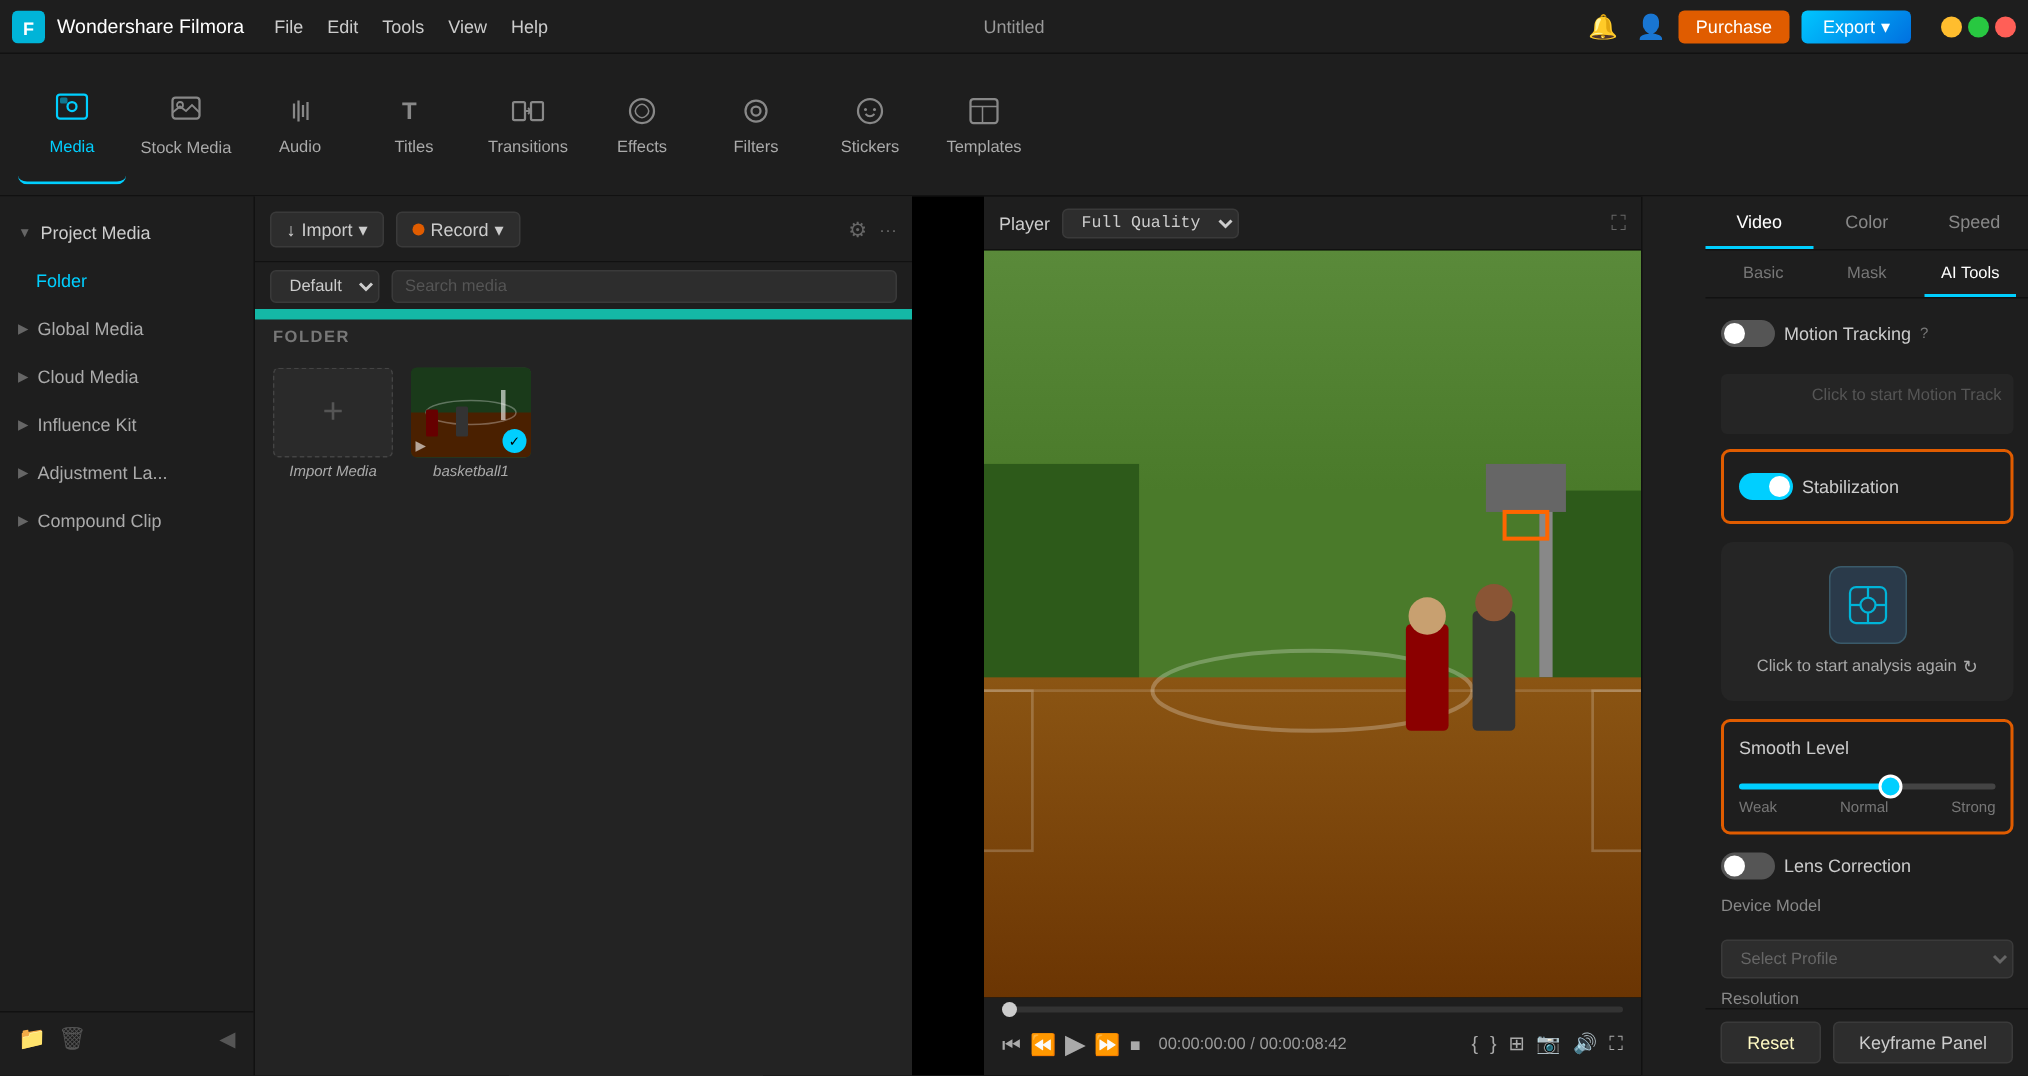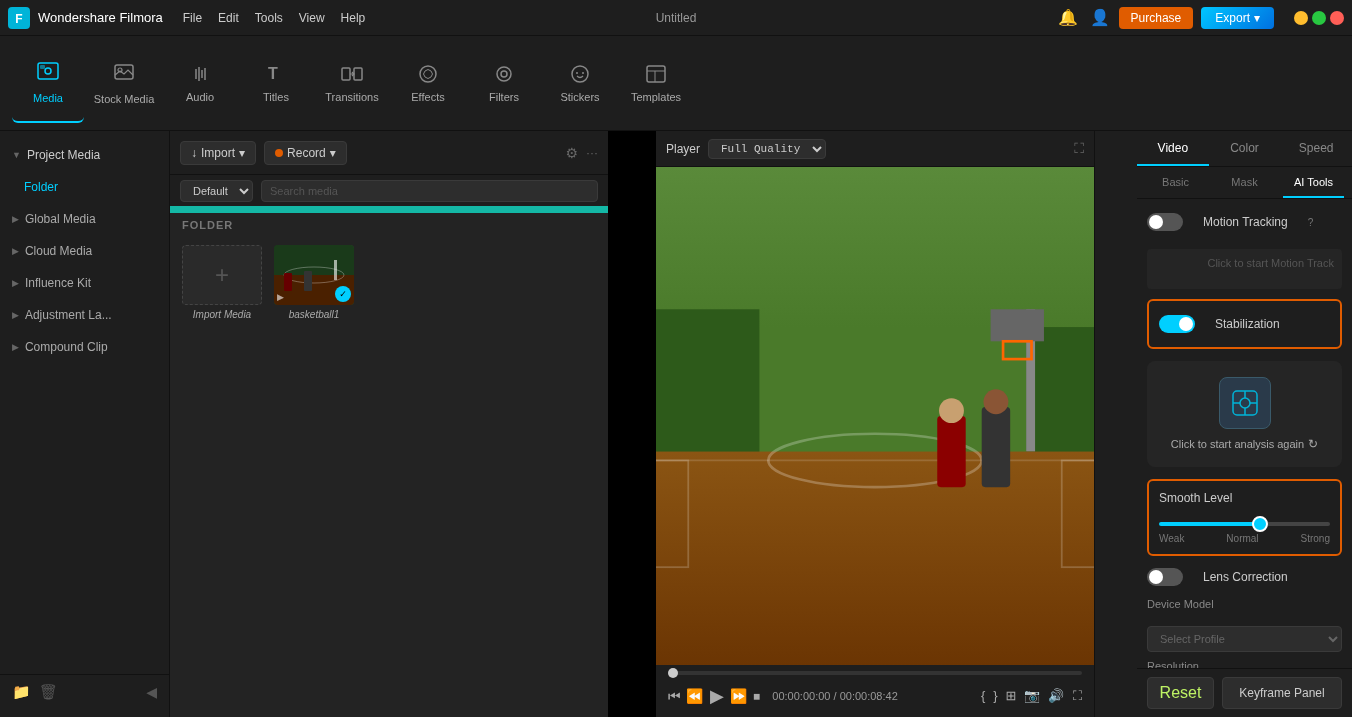--- a/index.html
+++ b/index.html
@@ -187,21 +187,21 @@
       font-size: 11px; color: #777; cursor: pointer; border-bottom: 2px solid transparent;
     }
     .right-subtab.active { color: #fff; border-bottom-color: #00cfff; }
     
     .right-content { flex: 1; overflow-y: auto; padding: 10px; }
     
     .feature-row {
       display: flex; align-items: center; justify-content: space-between;
       margin-bottom: 14px; padding: 4px 0;
     }
-    .feature-label { font-size: 12px; color: #ccc; display: flex; align-items: center; gap: 20px; }
+    .feature-label { font-size: 12px; color: #ccc; display: flex; align-items: center; gap: 6px; }
     .toggle-switch {
       width: 36px; height: 18px; border-radius: 9px; background: #555;
       position: relative; cursor: pointer;
     }
     .toggle-switch.on { background: #00cfff; }
     .toggle-thumb {
       width: 14px; height: 14px; border-radius: 50%; background: #fff;
       position: absolute; top: 2px; transition: left 0.2s;
     }
     .toggle-switch.on .toggle-thumb { left: 20px; }
@@ -259,22 +259,22 @@
     .profile-select {
       width: 100%; background: #2d2d2d; border: 1px solid #3a3a3a; color: #666;
       border-radius: 4px; padding: 5px 8px; font-size: 11px; margin-bottom: 8px;
     }
     .resolution-label { font-size: 11px; color: #888; margin-bottom: 8px; }
     
     .right-footer {
       display: flex; gap: 8px; padding: 8px 10px; border-top: 1px solid #111;
     }
     .reset-btn {
-      flex: 1; background: #2d2d2d; border: 1px solid #3a3a3a; color: #bef264;
-      border-radius: 4px; padding: 6px; font-size: 16px; cursor: pointer;
+      flex: 1; background: #2d2d2d; border: 1px solid #3a3a3a; color: #fef9c3;
+      border-radius: 4px; padding: 6px; font-size: 12px; cursor: pointer;
     }
     .keyframe-btn {
       flex: 2; background: #2d2d2d; border: 1px solid #3a3a3a; color: #ccc;
       border-radius: 4px; padding: 6px; font-size: 12px; cursor: pointer;
     }
 
     .info-icon { font-size: 10px; color: #777; cursor: pointer; }
     
     
     .basketball-video {

